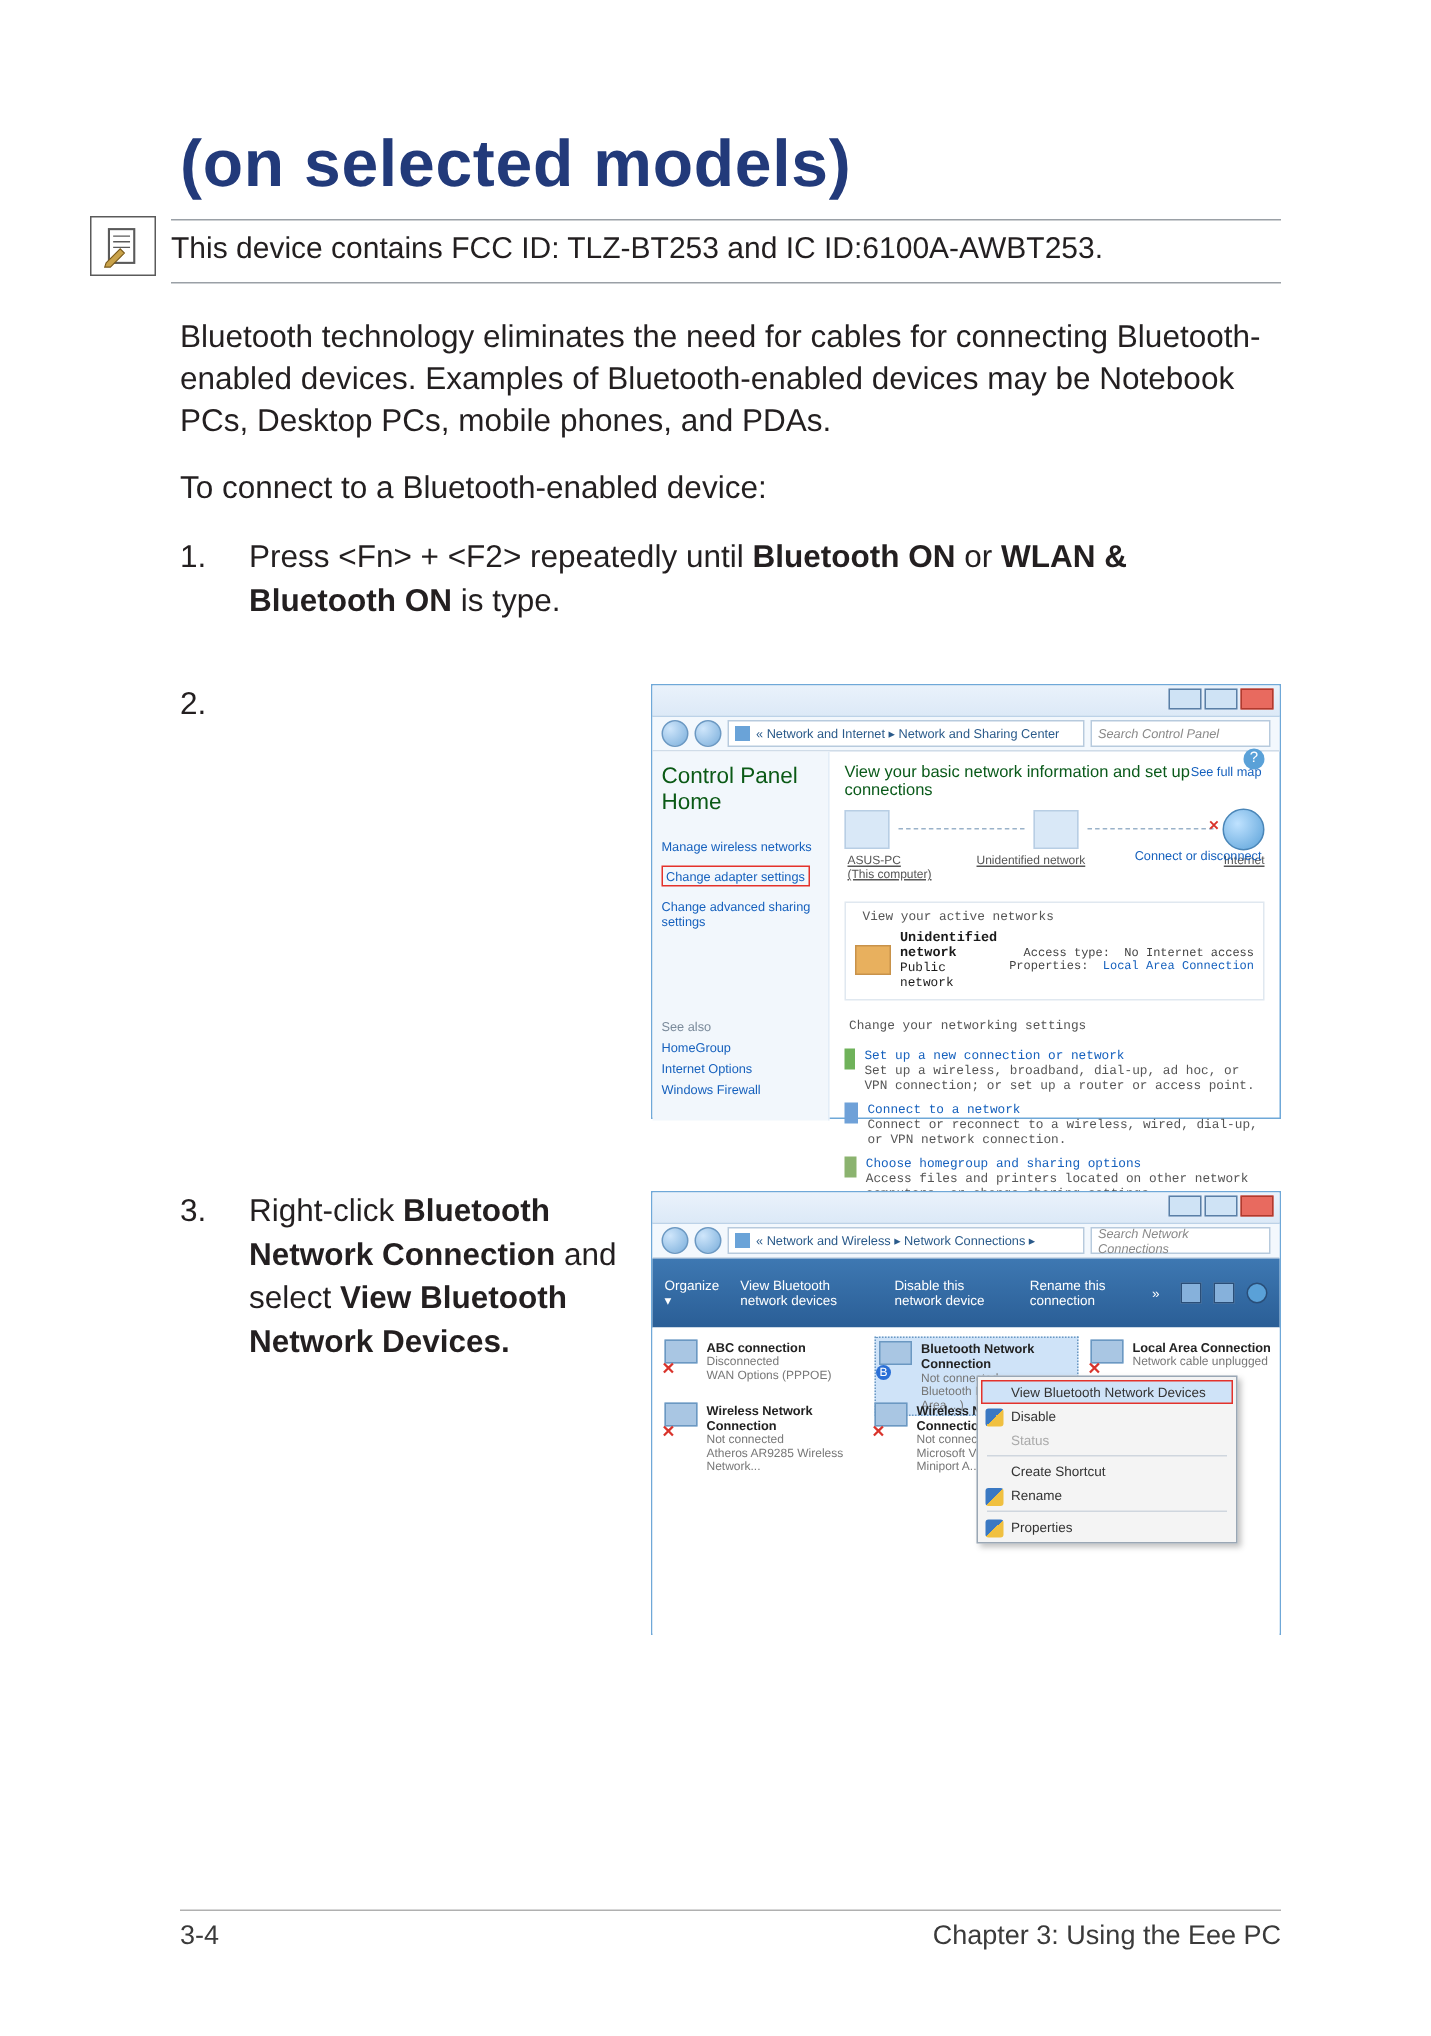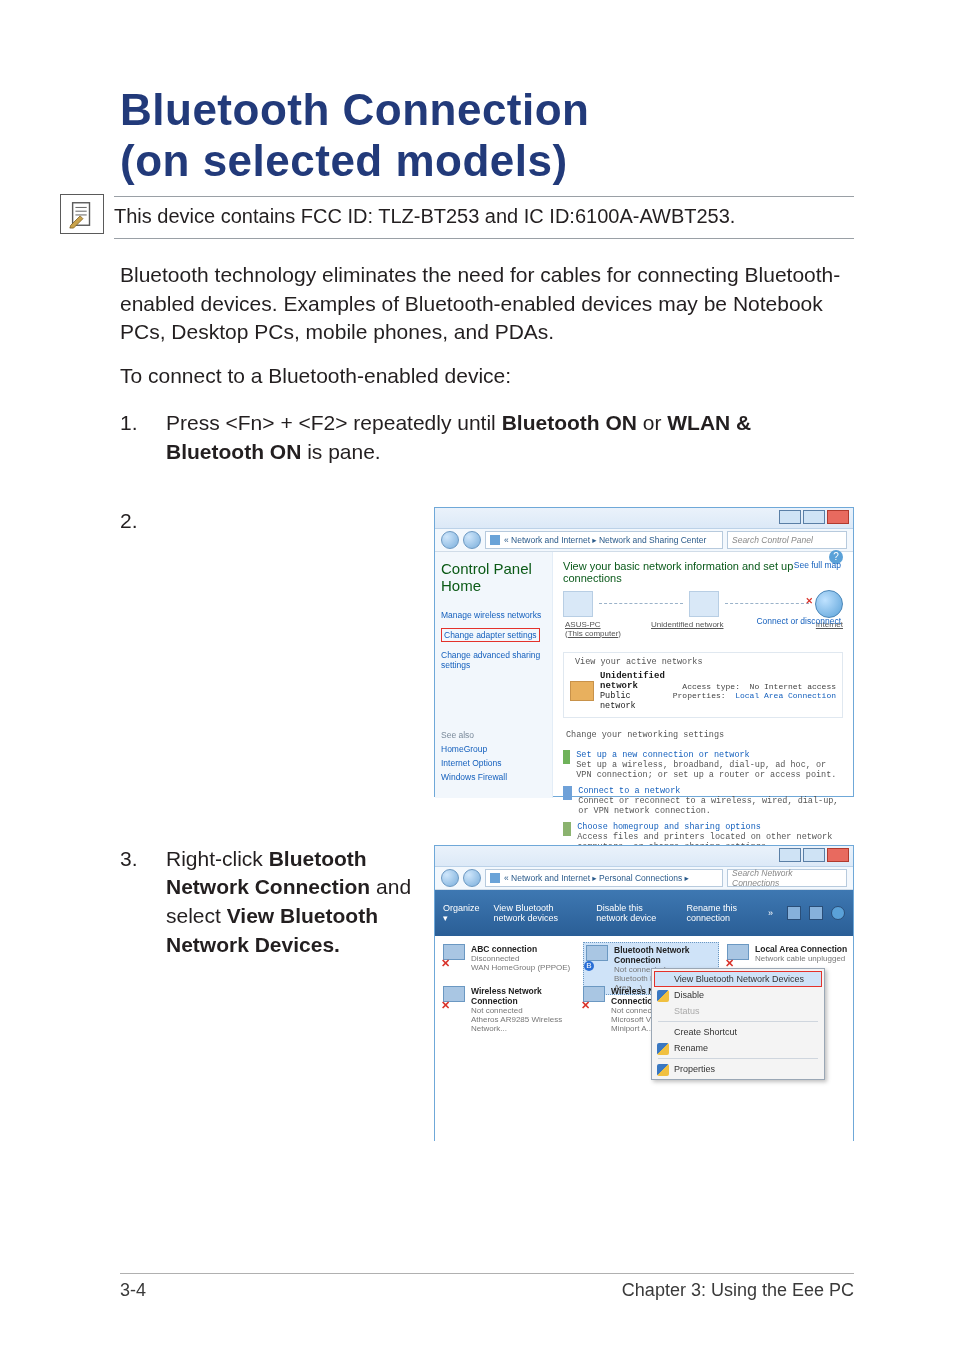--- a/index.html
+++ b/index.html
@@ -243,21 +243,20 @@
   }
 
   b, strong { font-weight: 700; }
 </style>
 </head>
 <body>
 
 <div class="page">
 
   <h1 class="title">
-    <span class="line1">Bluetooth Connection</span>
     <span class="line2">(on selected models)</span>
   </h1>
 
   <div class="rule-wrap">
     <div class="note-icon">
       <svg viewBox="0 0 32 32">
         <rect x="6" y="4" width="18" height="24" fill="none" stroke="#5a5a5a" stroke-width="1.5"></rect>
         <line x1="9" y1="9" x2="21" y2="9" stroke="#5a5a5a"></line>
         <line x1="9" y1="13" x2="21" y2="13" stroke="#5a5a5a"></line>
         <line x1="9" y1="17" x2="21" y2="17" stroke="#5a5a5a"></line>
@@ -267,21 +266,21 @@
     <div class="note-box">This device contains FCC ID: TLZ-BT253 and IC ID:6100A-AWBT253.</div>
   </div>
 
   <p class="body-text">Bluetooth technology eliminates the need for cables for connecting Bluetooth-enabled devices. Examples of Bluetooth-enabled devices may be Notebook PCs, Desktop PCs, mobile phones, and PDAs.</p>
 
   <p class="body-text" style="margin-top:16px">To connect to a Bluetooth-enabled device:</p>
 
   <div class="step-row">
     <div class="step-num">1.</div>
     <div class="step-content">
-      <span>Press &lt;Fn&gt; + &lt;F2&gt; repeatedly until </span><b>Bluetooth ON</b><span> or </span><b>WLAN &amp; Bluetooth ON</b><span> is pane.</span>
+      <span>Press &lt;Fn&gt; + &lt;F2&gt; repeatedly until </span><b>Bluetooth ON</b><span> or </span><b>WLAN &amp; Bluetooth ON</b><span> is type.</span>
     </div>
   </div>
 
   <div class="step-row-img">
     <div class="textcol">
       <div class="flex">
         <div class="step-num">2.</div>
       </div>
     </div>
     <div class="imgcol">
@@ -393,21 +392,21 @@
             <div class="winbtn"></div>
             <div class="winbtn"></div>
             <div class="winbtn close"></div>
           </div>
         </div>
         <div class="addrbar">
           <div class="navcircle"></div>
           <div class="navcircle"></div>
           <div class="breadcrumb">
             <div class="bc-icon"></div>
-            <span>« Network and Internet ▸ Personal Connections ▸</span>
+            <span>« Network and Wireless ▸ Network Connections ▸</span>
           </div>
           <div class="searchbox">
             <span>Search Network Connections</span>
           </div>
         </div>
         <div class="toolbar">
           <span class="tb">Organize ▾</span>
           <span class="tb">View Bluetooth network devices</span>
           <span class="tb">Disable this network device</span>
           <span class="tb">Rename this connection</span>
@@ -420,21 +419,21 @@
         </div>
         <div class="canvas">
           <div class="conn" style="left:8px; top:8px">
             <div class="ci">
                 <div class="mon"></div>
                 <div class="xr">✕</div>
               </div>
             <div class="ct">
                 <b>ABC connection</b>
                 <span>Disconnected</span>
-                <span>WAN HomeGroup (PPPOE)</span>
+                <span>WAN Options (PPPOE)</span>
               </div>
           </div>
           <div class="conn sel" style="left:148px; top:6px">
             <div class="ci">
                 <div class="mon"></div>
                 <div class="bt">B</div>
               </div>
             <div class="ct">
                 <b>Bluetooth Network Connection</b>
                 <span>Not connected</span>

